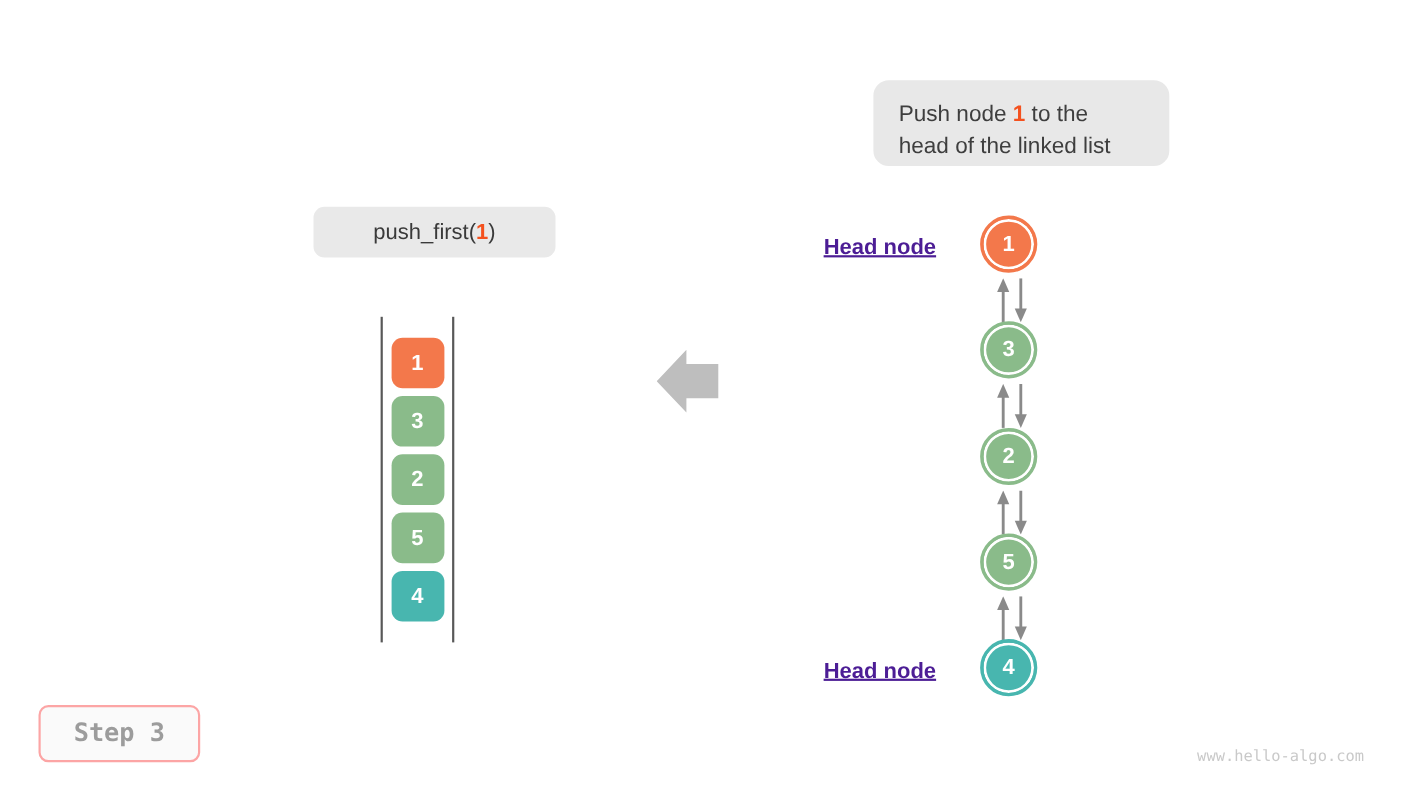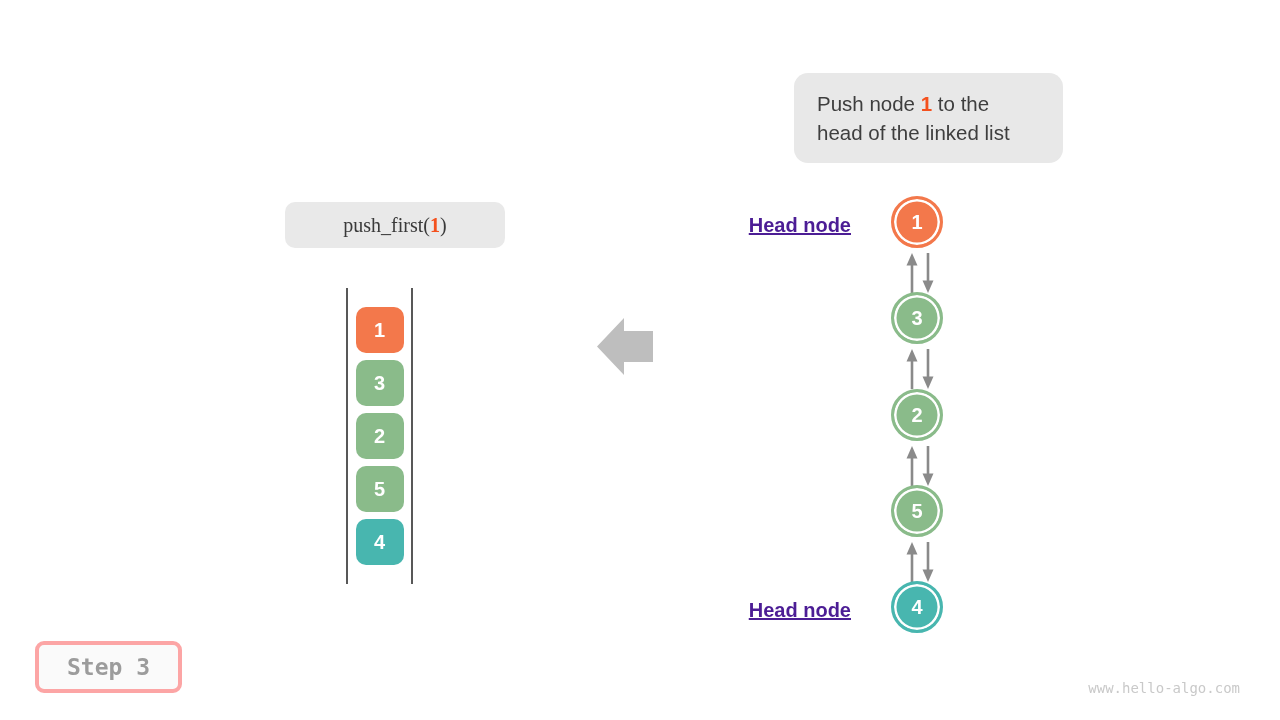--- a/index.html
+++ b/index.html
@@ -10,39 +10,39 @@
     height: 720px;
     background: #ffffff;
     overflow: hidden;
     font-family: "Liberation Sans", sans-serif;
   }
 
   
   .callout {
     position: absolute;
     left: 794px; top: 73px;
-    width: 269px; height: 90px;
+    width: 269px; height: 78px;
     background: #e8e8e8;
     border-radius: 14px;
     padding: 16px 0 0 23px;
     color: #3e3e3e;
     font-size: 20.5px;
     line-height: 29px;
   }
   .callout .accent { color: var(--accent); font-weight: bold; }
 
   
   .code-box {
     position: absolute;
-    left: 285px; top: 202px;
+    left: 285px; top: 188px;
     width: 220px; height: 46px;
     background: #e9e9e9;
     border-radius: 10px;
     display: flex; align-items: center; justify-content: center;
-    font-family: Liberation Serif, serif;
+    font-family: Liberation Sans, sans-serif;
     font-size: 20px;
     color: #3a3a3a;
   }
   .code-box .accent { color: var(--accent); font-weight: bold; }
 
   
   .deque-container {
     position: absolute;
     left: 346px; top: 288px;
     width: 67px; height: 296px;
@@ -101,21 +101,21 @@
     display: flex; align-items: center; justify-content: center;
   }
   .connector { position: absolute; left: 900px; }
 
   
   .step-box {
     position: absolute;
     left: 35px; top: 641px;
     width: 147px; height: 52px;
     background: #fafafa;
-    border: 4px solid #fca5a5;
+    border: 2px solid #fca5a5;
     border-radius: 9px;
     display: flex; align-items: center; justify-content: center;
     font-family: "DejaVu Sans Mono", monospace;
     font-weight: bold;
     font-size: 23px;
     color: #9c9c9c;
   }
 
   
   .watermark {

